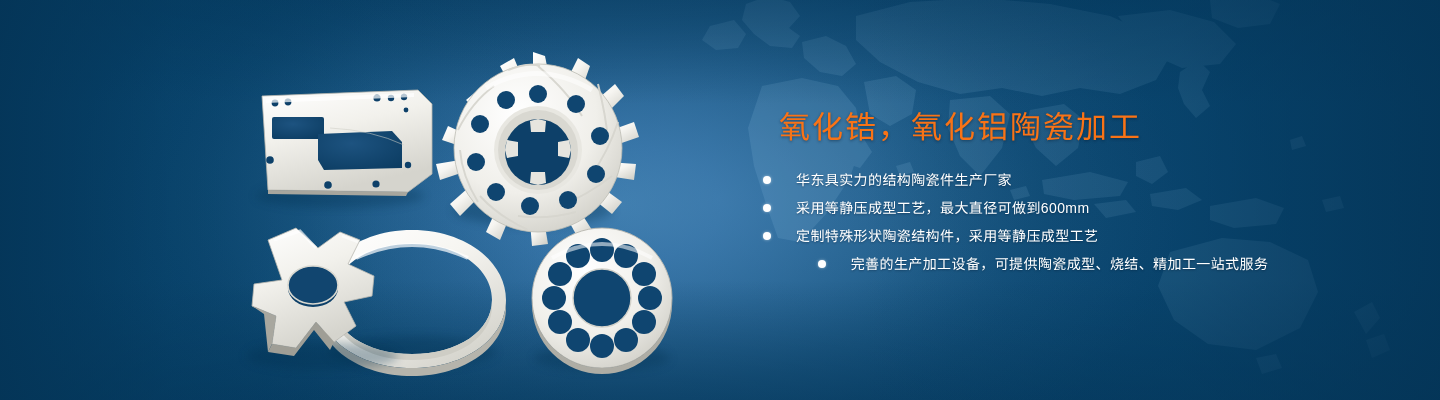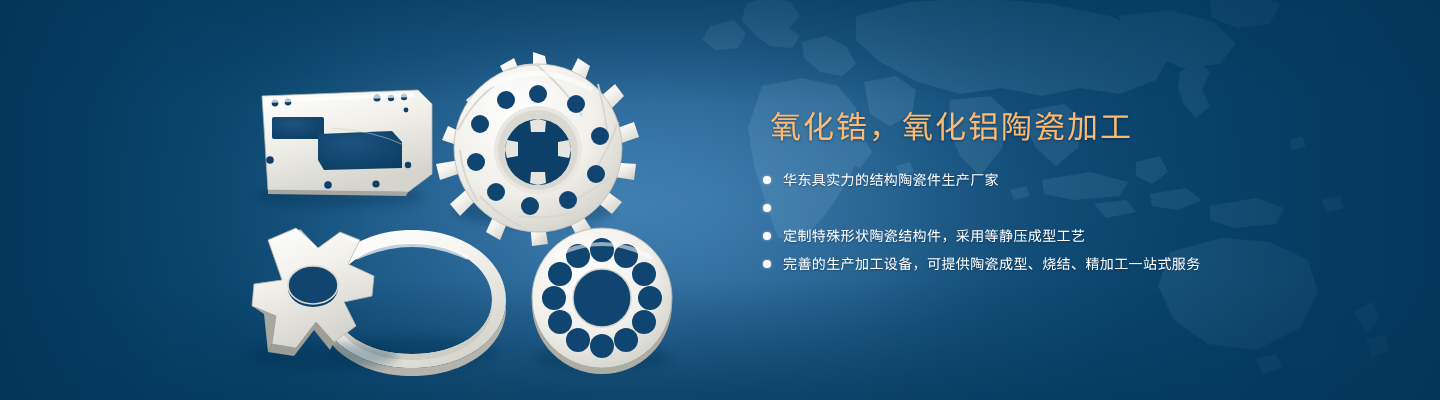--- a/index.html
+++ b/index.html
@@ -91,57 +91,58 @@
   .products svg { display: block; width: 100%; height: 100%; }
 
   
   .copy {
     position: absolute;
     left: 763px;
     top: 108px;
     width: 560px;
   }
   .headline {
-    color: #fdba74;
+    color: #f97316;
     font-size: 31px;
     line-height: 40px;
     letter-spacing: 2px;
     font-weight: normal;
-    margin: 0 0 22px 7px;
+    margin: 0 0 22px 16px;
     text-shadow: 0 1px 3px rgba(0,20,40,0.45);
     white-space: nowrap;
   }
   .bullets {
     list-style: none;
     margin: 0;
     padding: 0;
   }
   .bullet {
     display: flex;
     align-items: center;
     margin-bottom: 8px;
     height: 20px;
   }
-  .bullet:last-child { margin-bottom: 0; }
+  .bullet:last-child { margin-bottom: 0; justify-content: center; }
   .dot {
     flex: 0 0 auto;
     width: 8px;
     height: 8px;
     border-radius: 50%;
     background: #ffffff;
     margin-right: 12px;
     box-shadow: 0 0 3px rgba(255,255,255,0.5);
   }
   .btext {
     color: #ffffff;
     font-size: 14px;
     line-height: 20px;
     letter-spacing: 0.4px;
     white-space: nowrap;
     text-shadow: 0 1px 2px rgba(0,20,40,0.40);
+    margin-left: 13px;
   }
 </style>
 </head>
 <body>
 
 <div class="banner">
 
   <div class="bg-base"></div>
   <div class="bg-glow"></div>
   <div class="bg-glow2"></div>
@@ -392,20 +393,21 @@
 
   <div class="copy">
     <h1 class="headline">氧化锆，氧化铝陶瓷加工</h1>
     <ul class="bullets">
       <li class="bullet">
         <span class="dot"></span>
         <span class="btext">华东具实力的结构陶瓷件生产厂家</span>
       </li>
       <li class="bullet">
         <span class="dot"></span>
+        <span class="btext">采用等静压成型工艺，最大直径可做到600mm</span>
       </li>
       <li class="bullet">
         <span class="dot"></span>
         <span class="btext">定制特殊形状陶瓷结构件，采用等静压成型工艺</span>
       </li>
       <li class="bullet">
         <span class="dot"></span>
         <span class="btext">完善的生产加工设备，可提供陶瓷成型、烧结、精加工一站式服务</span>
       </li>
     </ul>

